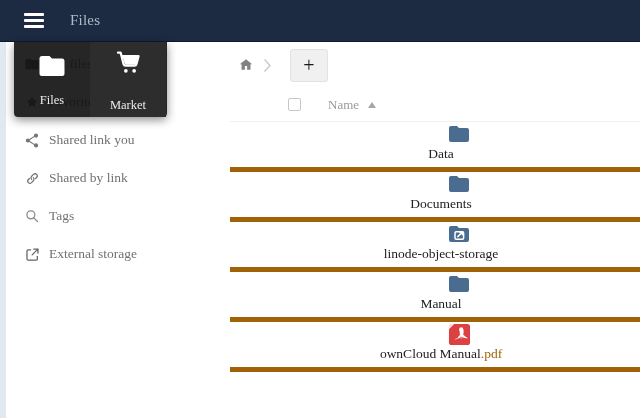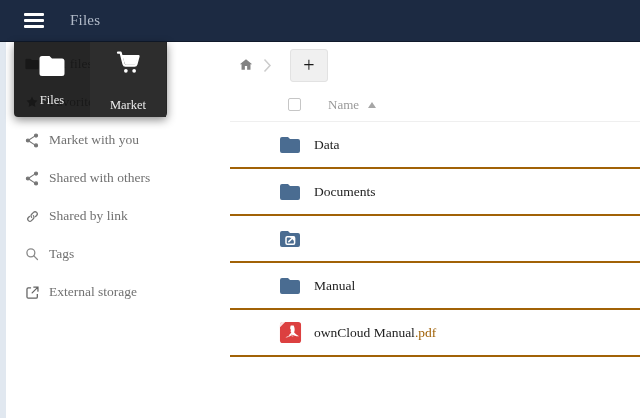--- a/index.html
+++ b/index.html
@@ -34,21 +34,21 @@
   .crumb-chevron{margin:0 9px;display:flex;}
   .new-btn{margin-left:9px;width:38px;height:33px;background:#f0f0f0;border:1px solid #e2e2e2;
     border-radius:3px;display:flex;align-items:center;justify-content:center;
     font-size:20px;color:#1a1a1a;cursor:pointer;box-sizing:border-box;font-weight:400;}
   .list-header{height:33px;display:flex;align-items:center;border-bottom:1px solid #efefef;}
   .hdr-checkbox{margin-left:58px;width:13px;height:13px;border:1px solid #c6c6c6;border-radius:2px;
     background:#fff;cursor:pointer;box-sizing:border-box;}
   .hdr-name{margin-left:27px;font-size:13px;color:#9a9a9a;cursor:pointer;}
   .sort-caret{margin-left:9px;width:0;height:0;border-left:4px solid transparent;
     border-right:4px solid transparent;border-bottom:6px solid #a6a6a6;}
-  .file-row{height:45px;display:flex;align-items:center;border-bottom:2px solid #a16207;cursor:pointer;}
+  .file-row{height:45px;display:flex;align-items:center;border-bottom:5px solid #a16207;cursor:pointer;flex-direction:column;}
   .row-icon{margin-left:48px;width:24px;height:24px;flex:0 0 24px;display:flex;align-items:center;justify-content:center;}
   .row-name{margin-left:12px;font-size:13.5px;color:#212121;}
   .row-ext{color:#a16207;}
   .summary{height:50px;display:flex;align-items:center;padding-left:90px;font-size:13px;color:#b3b3b3;}
 </style>
 </head>
 <body>
 
 <div class="stage">
 
@@ -84,34 +84,21 @@
       <span class="side-icon">
         <svg width="17" height="17" viewBox="0 0 24 24">
             <g stroke="#757575" stroke-width="1.5" fill="#757575">
               <circle cx="17" cy="5" r="2.2"></circle>
               <circle cx="17" cy="19" r="2.2"></circle>
               <circle cx="5.5" cy="12" r="2.2"></circle>
               <path d="M7.4 11L15.2 5.9M7.4 13l7.8 5.1" fill="none"></path>
             </g>
           </svg>
       </span>
-      <span class="side-label">Market with you</span>
-    </div>
-    <div class="side-item">
-      <span class="side-icon">
-        <svg width="17" height="17" viewBox="0 0 24 24">
-            <g stroke="#757575" stroke-width="1.5" fill="#757575">
-              <circle cx="17" cy="5" r="2.2"></circle>
-              <circle cx="17" cy="19" r="2.2"></circle>
-              <circle cx="5.5" cy="12" r="2.2"></circle>
-              <path d="M7.4 11L15.2 5.9M7.4 13l7.8 5.1" fill="none"></path>
-            </g>
-          </svg>
-      </span>
-      <span class="side-label">Shared with others</span>
+      <span class="side-label">Shared link you</span>
     </div>
     <div class="side-item">
       <span class="side-icon">
         <svg width="17" height="17" viewBox="0 0 24 24">
             <path fill="none" stroke="#757575" stroke-width="1.8" stroke-linecap="round" d="M13.2 10.8a3.1 3.1 0 0 1 0 4.4l-2.6 2.6a3.1 3.1 0 0 1-4.4-4.4l1.5-1.5M10.8 13.2a3.1 3.1 0 0 1 0-4.4l2.6-2.6a3.1 3.1 0 0 1 4.4 4.4l-1.5 1.5"></path>
           </svg>
       </span>
       <span class="side-label">Shared by link</span>
     </div>
     <div class="side-item">
@@ -197,20 +184,21 @@
     </div>
 
     <div class="file-row">
       <span class="row-icon">
         <svg width="24" height="24" viewBox="0 0 24 24">
             <path fill="#4a6c91" d="M10 4H4a2 2 0 0 0-2 2v12a2 2 0 0 0 2 2h16a2 2 0 0 0 2-2V8a2 2 0 0 0-2-2h-8l-2-2z"></path>
             <rect x="8" y="9.8" width="8.6" height="7.4" rx="1.2" fill="none" stroke="#ffffff" stroke-width="1.5"></rect>
             <path d="M10.8 14.6l4.4-4.4M12.7 10h2.7v2.7" fill="none" stroke="#ffffff" stroke-width="1.5" stroke-linecap="round"></path>
           </svg>
       </span>
+      <span class="row-name">linode-object-storage</span>
     </div>
 
     <div class="file-row">
       <span class="row-icon">
         <svg width="24" height="24" viewBox="0 0 24 24">
             <path fill="#4a6c91" d="M10 4H4a2 2 0 0 0-2 2v12a2 2 0 0 0 2 2h16a2 2 0 0 0 2-2V8a2 2 0 0 0-2-2h-8l-2-2z"></path>
           </svg>
       </span>
       <span class="row-name">Manual</span>
     </div>

